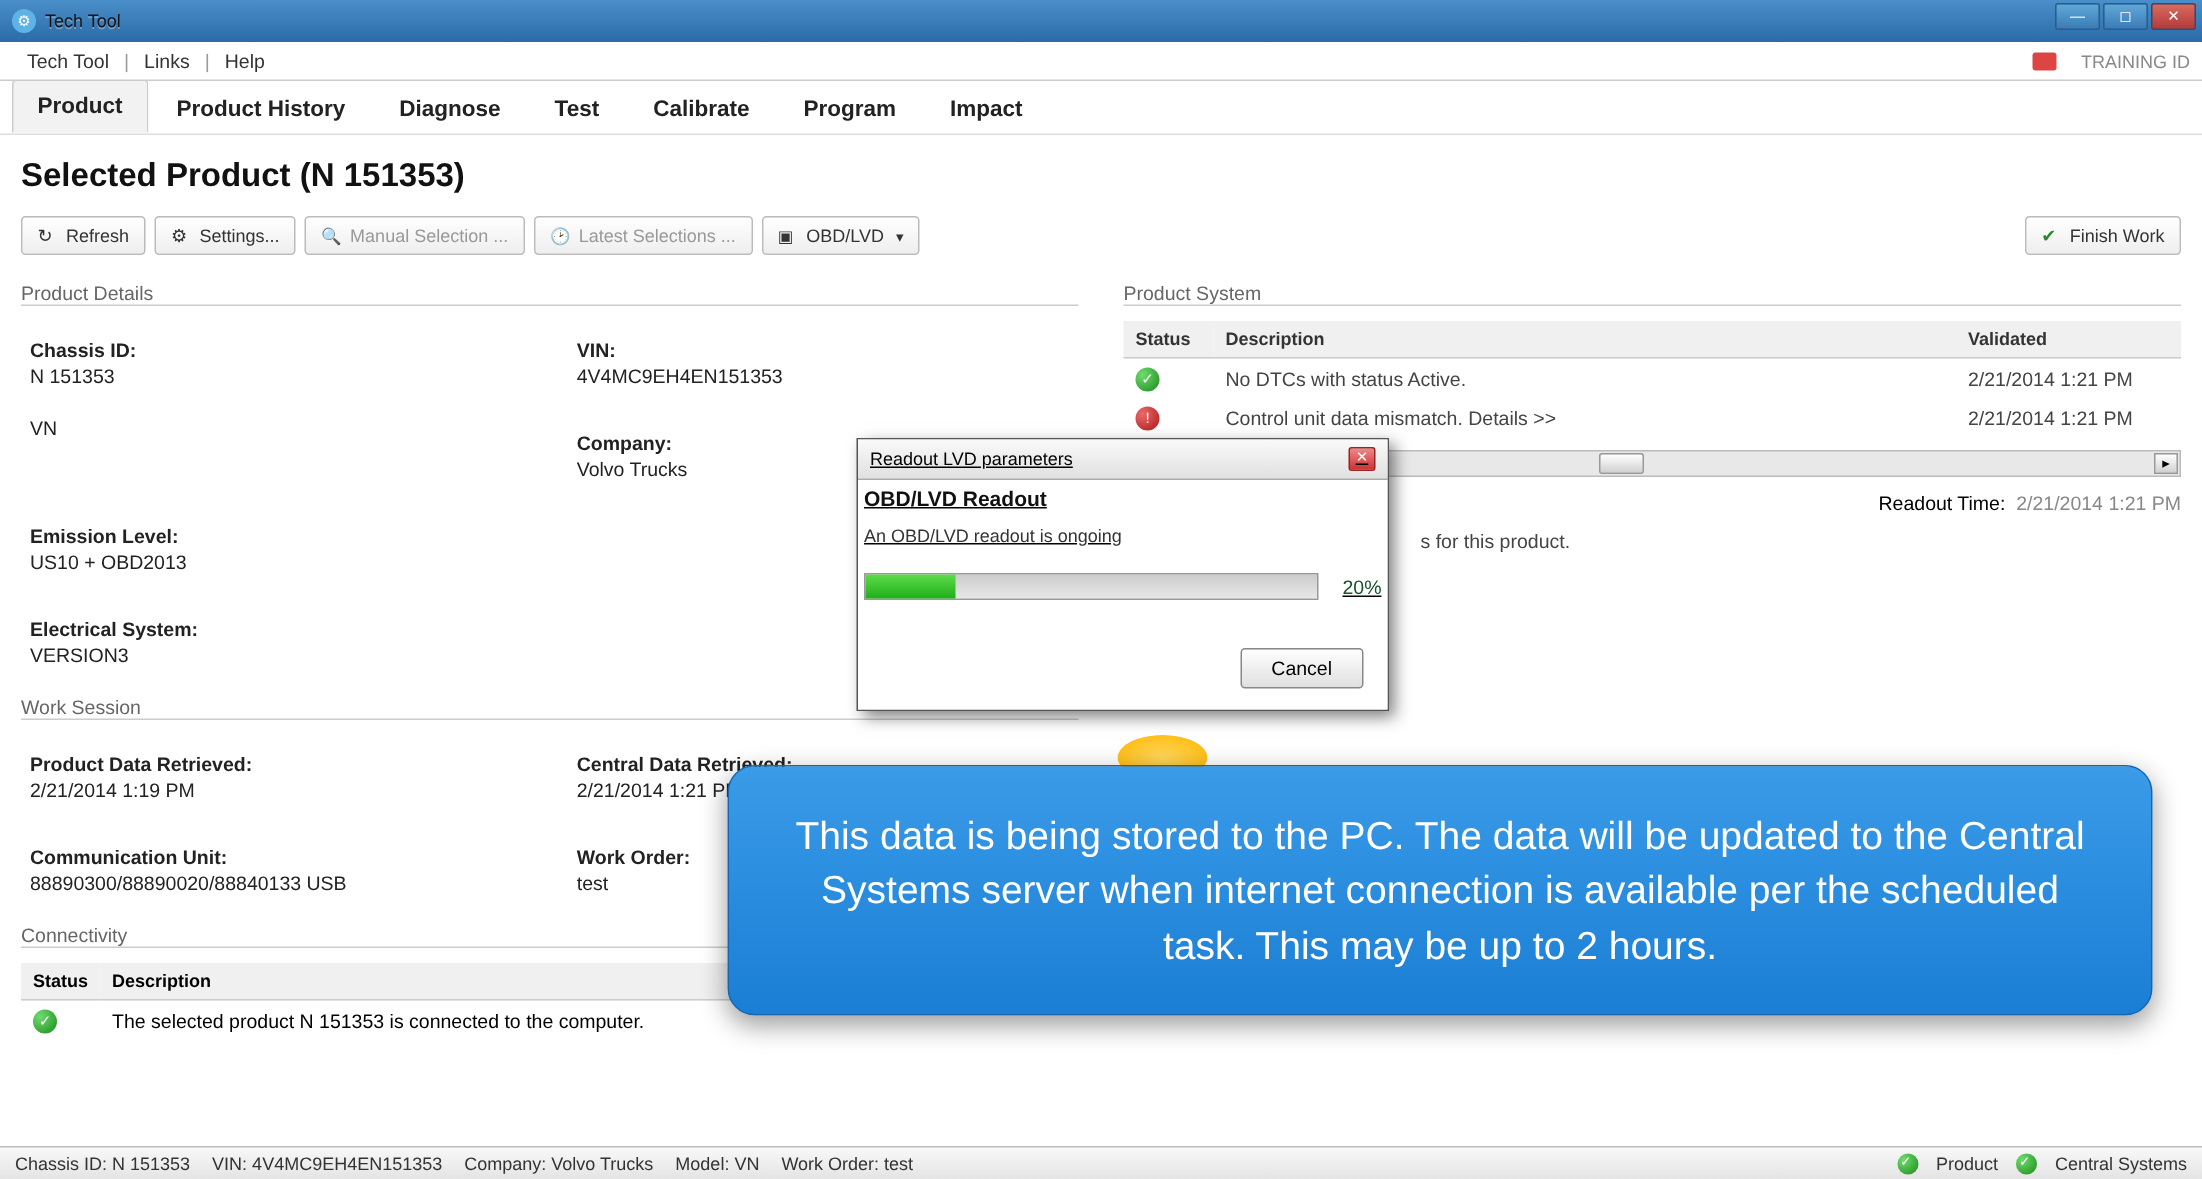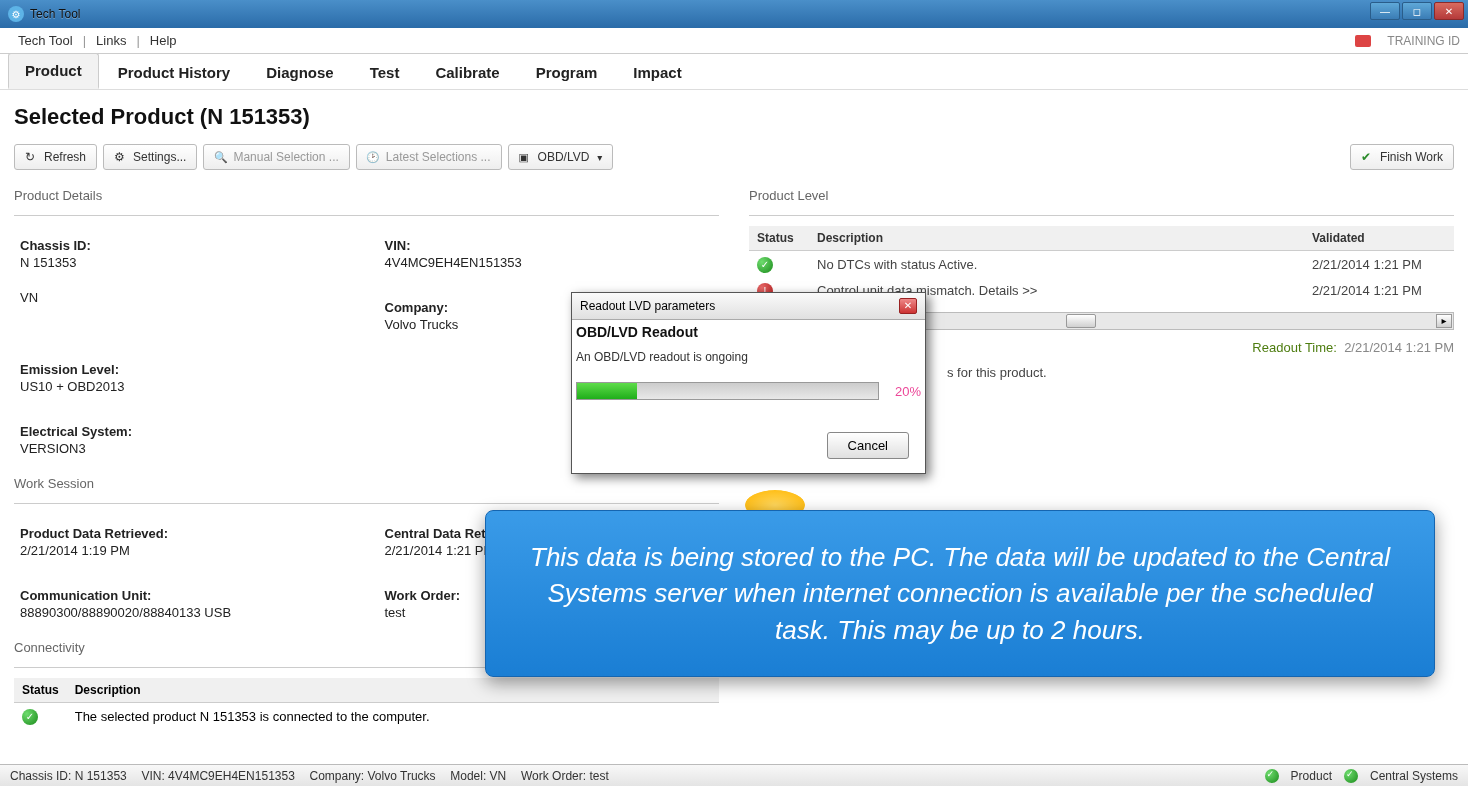--- a/index.html
+++ b/index.html
@@ -29,64 +29,64 @@
 .toolbar { display: flex; align-items: center; gap: 6px; margin-bottom: 18px; }
 .toolbar .btn { display: flex; align-items: center; gap: 5px; padding: 4px 10px; border: 1px solid #bbb; background: linear-gradient(#fff,#eee); border-radius: 3px; color: #333; cursor: pointer; font-size: 12px; height: 26px;}
 .toolbar .btn.disabled { color: #999; cursor: default; }
 .toolbar .spacer { flex: 1; }
 .toolbar .icon { width: 14px; height: 14px; display: inline-block; }
 
 .columns { display: flex; gap: 30px; }
 .col-left { flex: 1; }
 .col-right { flex: 1; position: relative; }
 
-.section-header { color: #666; font-size: 13px; border-bottom: 1px solid #ccc; padding-bottom: 12px; margin-bottom: 10px; }
+.section-header { color: #666; font-size: 13px; border-bottom: 1px solid #ccc; padding-bottom: 0; margin-bottom: 10px; }
 .detail-grid { display: grid; grid-template-columns: 1fr 1fr; gap: 18px 30px; margin-bottom: 20px; padding-left:6px;}
 .detail-label { font-weight: bold; color: #222; font-size: 13px; margin-top: 12px; }
 .detail-value { color: #222; font-size: 13px; margin-top:2px; }
 
 .status-table { width: 100%; border-collapse: collapse; margin-bottom: 8px; }
 .status-table th { text-align: left; padding: 5px 8px; background: #f0f0f0; border-bottom: 1px solid #ccc; font-size:12px; color:#333; font-weight:bold;}
 .status-table td { padding: 5px 8px; font-size: 13px; color: #444; }
 .status-icon { width: 16px; height: 16px; border-radius: 50%; display: inline-block; vertical-align:middle;}
 .status-icon.green { background: radial-gradient(circle at 30% 30%, #6edc6e, #1a8a1a); }
 .status-icon.red { background: radial-gradient(circle at 30% 30%, #e86a6a, #b01818); }
 .status-icon.blue { background: radial-gradient(circle at 30% 30%, #7abaff, #1860a8); }
 .status-icon::after{content:"✓"; color:#fff; font-size:10px; display:flex; align-items:center; justify-content:center; height:100%;}
 .status-icon.red::after{content:"!";}
 
 .scrollbar-fake { height: 18px; background:#e8e8e8; border:1px solid #bbb; position:relative; margin-bottom:10px;}
 .scrollbar-fake .thumb { position:absolute; left:45%; top:1px; width:30px; height:14px; background:linear-gradient(#fff,#d0d0d0); border:1px solid #999; border-radius:2px;}
 .scrollbar-fake .arrow-r{position:absolute; right:1px; top:1px; width:16px; height:14px; background:linear-gradient(#fff,#d0d0d0); border:1px solid #999; text-align:center; font-size:10px;}
 
 .readout-time { text-align:right; color:#888; font-size:13px; margin-bottom:10px;}
-.readout-time .lbl{color:#4d7c0f;}
+.readout-time .lbl{color:#000000;}
 
 .work-session, .connectivity { margin-top: 10px; }
 
 .conn-table { width: 100%; border-collapse: collapse; margin-top:6px;}
 .conn-table th { text-align: left; padding: 5px 8px; background:#f0f0f0; border-bottom: 1px solid #ccc; font-size:12px; font-weight:bold;}
 .conn-table td { padding: 5px 8px; font-size: 13px; }
 
 
-.dialog { position: absolute; left: 571px; top: 292px; width: 355px; background: #f0f0f0; border: 1px solid #555; box-shadow: 4px 4px 10px rgba(0,0,0,0.5); }
+.dialog { position: absolute; left: 571px; top: 292px; width: 355px; background: #f0f0f0; border: 1px solid #555; box-shadow: 4px 4px 10px rgba(0,0,0,0.5); text-decoration: underline; }
 .dialog-title { background: linear-gradient(#fafafa,#e0e0e0); padding: 5px 8px; font-size: 12px; display:flex; justify-content:space-between; align-items:center; border-bottom:1px solid #aaa;}
 .dialog-title .close-btn{ width:18px; height:16px; background:linear-gradient(#e88,#c33); border:1px solid #922; color:#fff; font-size:10px; text-align:center; line-height:14px; border-radius:2px; cursor:pointer;}
 .dialog-body { padding: 4px; background:#fff;}
 .dialog-body .d-title { font-weight: bold; font-size: 14px; margin-bottom: 10px; color: #111;}
 .dialog-body .d-msg { font-size: 12px; margin-bottom: 18px; color:#333;}
 .progress-row { display:flex; align-items:center; gap:16px; margin-bottom:28px;}
 .progress-bar { flex:1; height: 18px; background: linear-gradient(#ccc,#e8e8e8); border: 1px solid #999; position: relative; }
 .progress-bar .fill { position:absolute; left:0; top:0; bottom:0; width:20%; background: linear-gradient(#5edc4a,#1fae1a); }
-.progress-pct { font-size:13px; color:#ec4899;text-align:center;}
+.progress-pct { font-size:13px; color:#14532d;text-align:center;}
 .dialog-footer { text-align:right; padding: 0 16px 14px; background:#fff;}
 .dialog-footer button { padding: 5px 20px; background:linear-gradient(#fff,#e0e0e0); border:1px solid #888; border-radius:3px; cursor:pointer; font-size:13px;}
 
 
-.callout { position:absolute; left:485px; top:510px; width:950px; background: linear-gradient(#3a9be8,#1a7ed4); color:#fff; border-radius: 8px; padding: 28px 36px; box-shadow: 0 6px 18px rgba(0,0,0,0.4); text-align:center; font-size: 26px; line-height: 1.4; border:1px solid #1565b0;font-style:italic;}
+.callout { position:absolute; left:485px; top:510px; width:950px; background: linear-gradient(#3a9be8,#1a7ed4); color:#fff; border-radius: 18px; padding: 28px 36px; box-shadow: 0 6px 18px rgba(0,0,0,0.4); text-align:center; font-size: 26px; line-height: 1.4; border:1px solid #1565b0;}
 .callout-tail { position:absolute; left:745px; top:490px; width:60px; height:30px; background:radial-gradient(ellipse at center, #ffd24a 0%, #ffb800 70%, transparent 72%); border-radius:50%; opacity:0.9;}
 
 
 .statusbar { position:absolute; bottom:0; left:0; right:0; height:22px; background:linear-gradient(#f8f8f8,#e4e4e4); border-top:1px solid #bbb; display:flex; align-items:center; padding:0 10px; font-size:12px; color:#333; justify-content:space-between;}
 .statusbar .left { display:flex; gap:4px; flex-wrap:nowrap; overflow:hidden;}
 .statusbar .right { display:flex; gap:12px; align-items:center;}
 .statusbar .dot{width:14px;height:14px;border-radius:50%;background:radial-gradient(circle at 30% 30%,#6edc6e,#1a8a1a);display:inline-block;vertical-align:middle; position:relative;}
 .statusbar .dot::after{content:"✓"; color:#fff; font-size:9px; position:absolute; left:2px; top:0;}
 
 .icon-refresh::before{content:"↻";}
@@ -231,21 +231,21 @@
           <tr>
             <td style="width:50px;"><span class="status-icon green"></span></td>
             <td>The selected product N 151353 is connected to the computer.</td>
           </tr>
         </tbody>
           </table>
       </div>
     </div>
 
     <div class="col-right">
-      <div class="section-header">Product Level</div>
+      <div class="section-header">Product System</div>
       <table class="status-table">
         <tbody>
             <tr>
           <th style="width:60px;">Status</th>
           <th>Description</th>
           <th style="width:150px;">Validated</th>
         </tr>
         <tr>
           <td><span class="status-icon green"></span></td>
           <td>No DTCs with status Active.</td>

